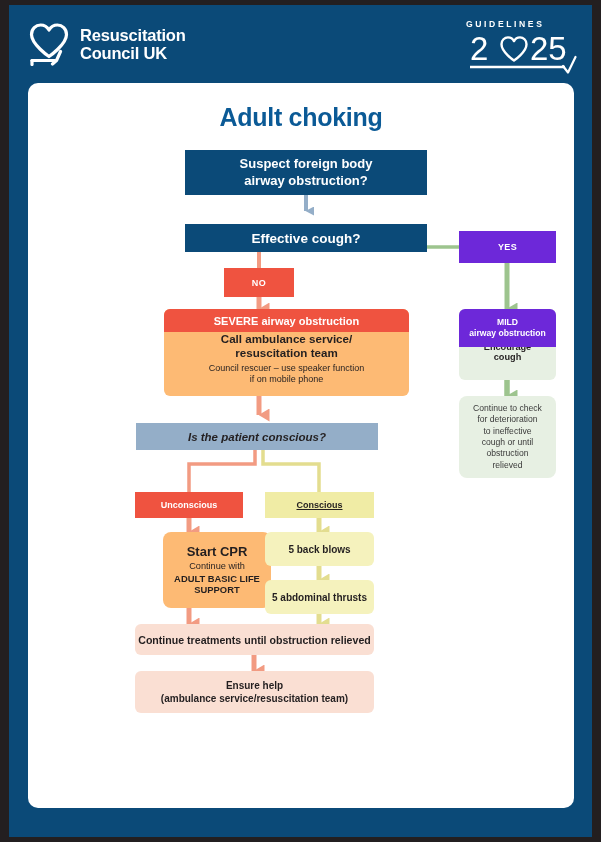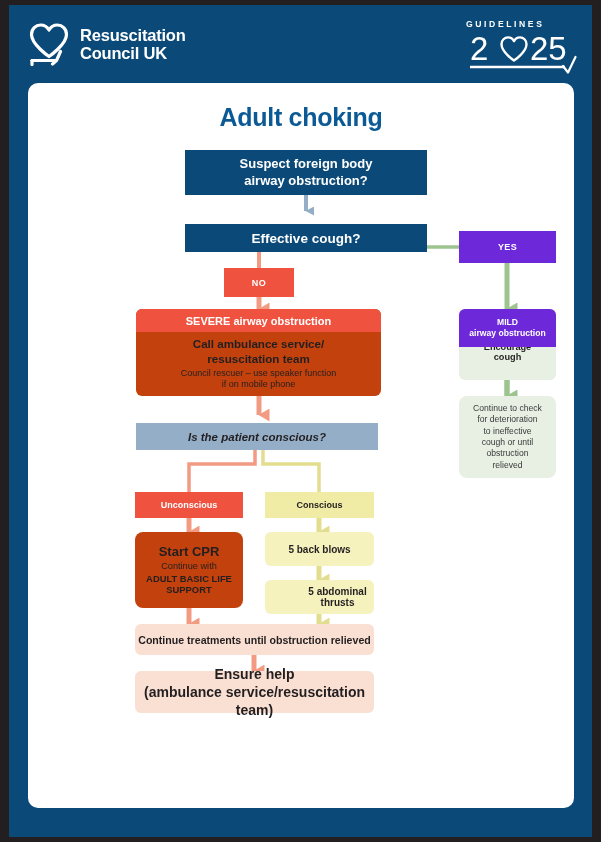--- a/index.html
+++ b/index.html
@@ -43,23 +43,23 @@
 
   .node{position:absolute;box-sizing:border-box;display:flex;
         flex-direction:column;align-items:center;justify-content:center;
         text-align:center;}
 
   
   .navy{background:#0b4a78;color:#ffffff;font-weight:bold;}
   .green{background:#6d28d9;color:#ffffff;font-weight:bold;}
   .greenpale{background:#e7f0e3;color:#3b4a33;}
   .red{background:#ef5340;color:#ffffff;font-weight:bold;}
-  .redpale{background:#c2410c;color:#3a3330;}
+  .redpale{background:#fdba74;color:#3a3330;margin-left:28px;}
   .steel{background:#94aec8;color:#231f20;font-weight:bold;font-style:italic;}
-  .yellow{background:#f0eca5;color:#231f20;font-weight:bold;}
+  .yellow{background:#f0eca5;color:#231f20;font-weight:bold;text-decoration:underline;}
   .peach{background:#fadfd3;color:#231f20;font-weight:bold;}
 
   .r6{border-radius:6px;}
   .r8{border-radius:8px;}
   .top-r6{border-radius:6px 6px 0 0;}
 
   .hdr-strip{position:absolute;left:0;top:0;width:100%;display:flex;
     align-items:center;justify-content:center;text-align:center;}
 
   .ln{display:block;}
@@ -178,21 +178,21 @@
           <span class="ln">Continue to check</span>
           <span class="ln">for deterioration</span>
           <span class="ln">to ineffective</span>
           <span class="ln">cough or until</span>
           <span class="ln">obstruction</span>
           <span class="ln">relieved</span>
         </div>
 
         <div class="node redpale r6" style="left:108px;top:226px;width:245px;height:87px;padding:0;justify-content:flex-end;">
           <div class="hdr-strip red top-r6" style="height:23px;font-size:11px;">SEVERE airway obstruction</div>
-          <div style="height:64px;display:flex;flex-direction:column;align-items:center;justify-content:center;color:#231f20;line-height:1.24;">
+          <div style="height:64px;display:flex;flex-direction:column;align-items:center;color:#231f20;line-height:1.24;">
             <span class="ln b" style="font-size:11.6px;">Call ambulance service/</span>
             <span class="ln b" style="font-size:11.6px;margin-bottom:2px;">resuscitation team</span>
             <span class="ln sm">Council rescuer – use speaker function</span>
             <span class="ln sm">if on mobile phone</span>
           </div>
         </div>
 
         <div class="node steel" style="left:108px;top:340px;width:242px;height:27px;font-size:11.5px;">
           <span>Is the patient conscious?</span>
         </div>
@@ -209,29 +209,29 @@
           <span class="ln b" style="font-size:13px;margin-bottom:1px;">Start CPR</span>
           <span class="ln" style="font-size:9.2px;">Continue with</span>
           <span class="ln b" style="font-size:9.4px;">ADULT BASIC LIFE</span>
           <span class="ln b" style="font-size:9.4px;">SUPPORT</span>
         </div>
 
         <div class="node r6" style="left:237px;top:449px;width:109px;height:34px;background:#f5f2bd;color:#231f20;font-weight:bold;font-size:10px;">
           <span>5 back blows</span>
         </div>
 
-        <div class="node r6" style="left:237px;top:497px;width:109px;height:34px;background:#f5f2bd;color:#231f20;font-weight:bold;font-size:10px;padding-left:36px;">
+        <div class="node r6" style="left:237px;top:497px;width:109px;height:34px;background:#f5f2bd;color:#231f20;font-weight:bold;font-size:10px;">
           <span>5 abdominal thrusts</span>
         </div>
 
         <div class="node peach r6" style="left:107px;top:541px;width:239px;height:31px;font-size:10.6px;">
           <span>Continue treatments until obstruction relieved</span>
         </div>
 
-        <div class="node peach r6" style="left:107px;top:588px;width:239px;height:42px;font-size:14px;line-height:1.3;">
+        <div class="node peach r6" style="left:107px;top:588px;width:239px;height:42px;font-size:10px;line-height:1.3;">
           <span class="ln">Ensure help</span>
           <span class="ln">(ambulance service/resuscitation team)</span>
         </div>
 
       </div>
     </div>
 
   </div>
 </div>
 

